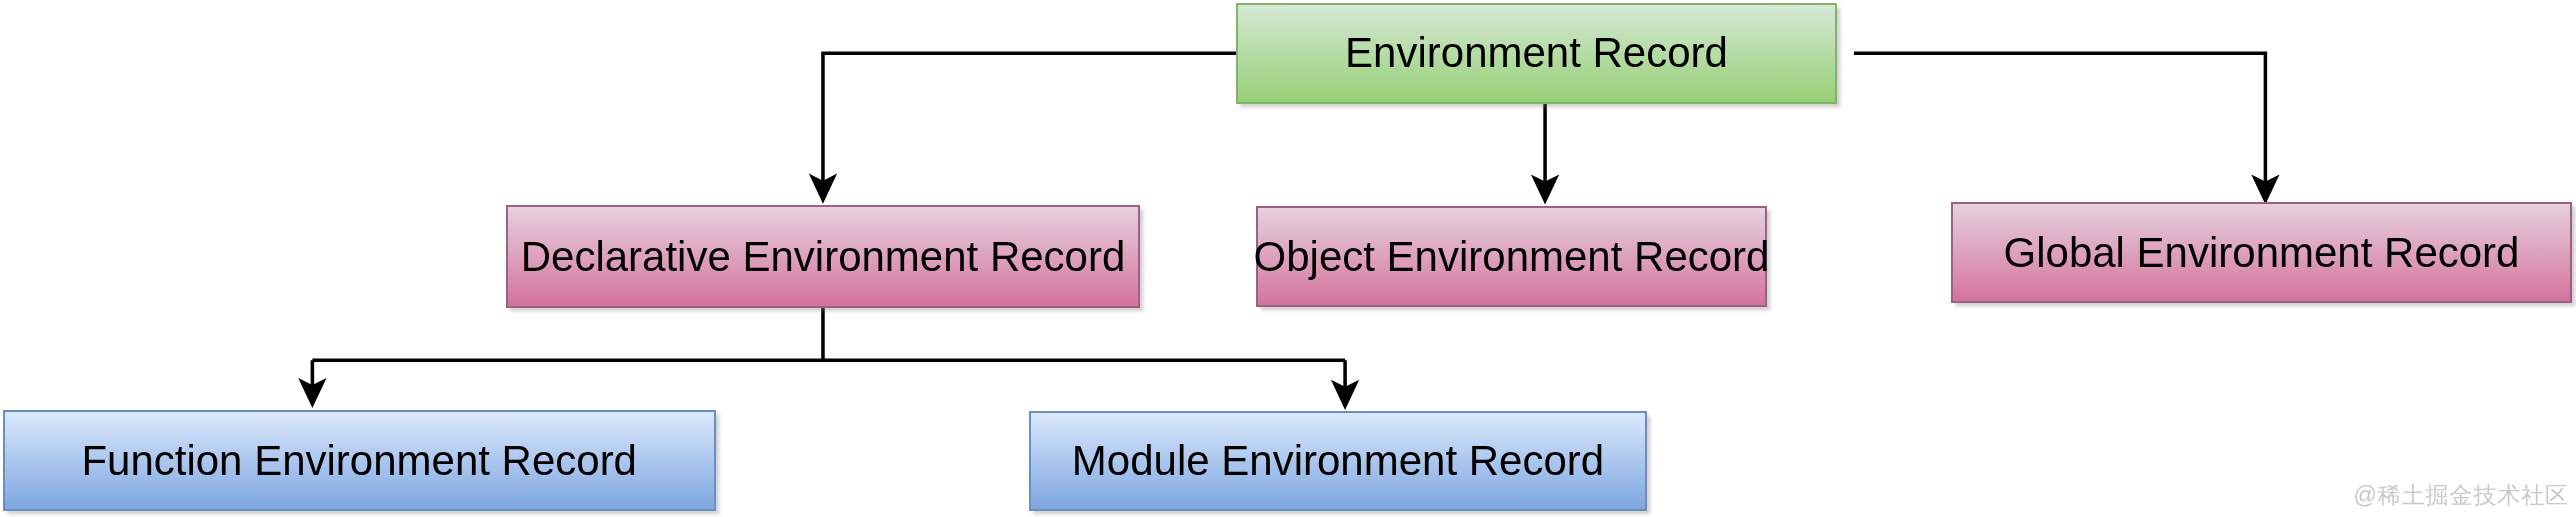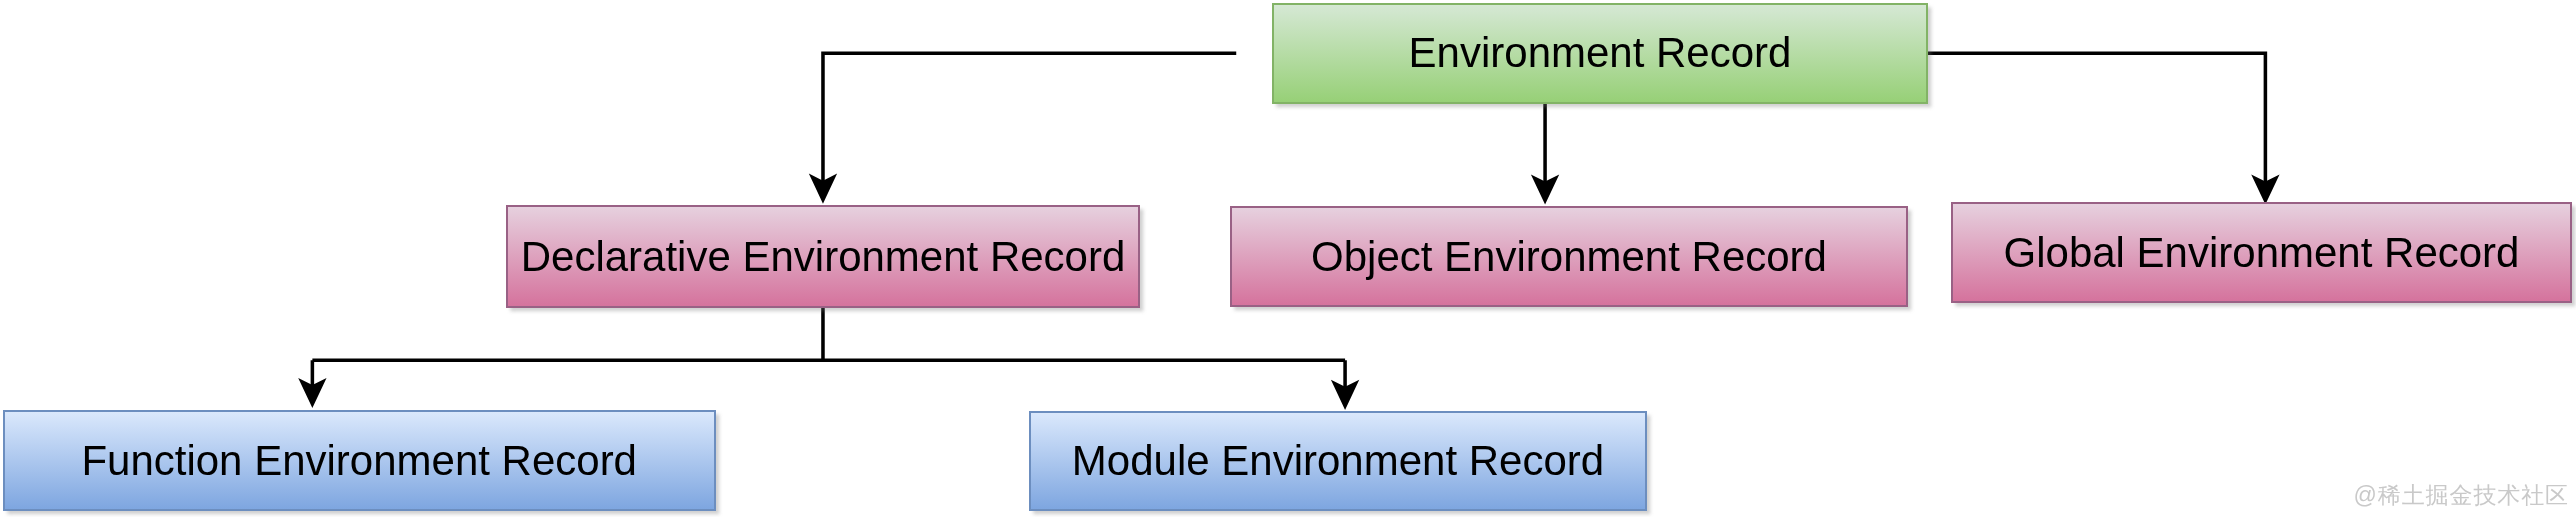--- a/index.html
+++ b/index.html
@@ -75,25 +75,25 @@
     </g>
     <g fill="#000000" stroke="none">
       <polygon points="930,230 914,196 930,204 946,196"></polygon>
       <polygon points="1746,231 1730,197 1746,205 1762,197"></polygon>
       <polygon points="2560,231 2544,197 2560,205 2576,197"></polygon>
       <polygon points="353,461 337,427 353,435 369,427"></polygon>
       <polygon points="1520,463 1504,429 1520,437 1536,429"></polygon>
     </g>
   </svg>
 
-  <div class="node node-green" style="left:1272px; top:2.7px; width:656px; height:101px;">Environment Record</div>
+  <div class="node node-green" style="left:1236px; top:2.7px; width:601px; height:101px;">Environment Record</div>
 
   <div class="node node-pink" style="left:506px; top:205px; width:634px; height:103px;">Declarative Environment Record</div>
 
-  <div class="node node-pink" style="left:1230px; top:206px; width:678px; height:101px;">Object Environment Record</div>
+  <div class="node node-pink" style="left:1256px; top:206px; width:511px; height:101px;">Object Environment Record</div>
 
   <div class="node node-pink" style="left:1951px; top:202px; width:621px; height:101px;">Global Environment Record</div>
 
   <div class="node node-blue" style="left:2.7px; top:410px; width:713px; height:101px;">Function Environment Record</div>
 
   <div class="node node-blue" style="left:1029px; top:411px; width:618px; height:100px;">Module Environment Record</div>
 
   <div class="watermark">@稀土掘金技术社区</div>
 
 </div>

